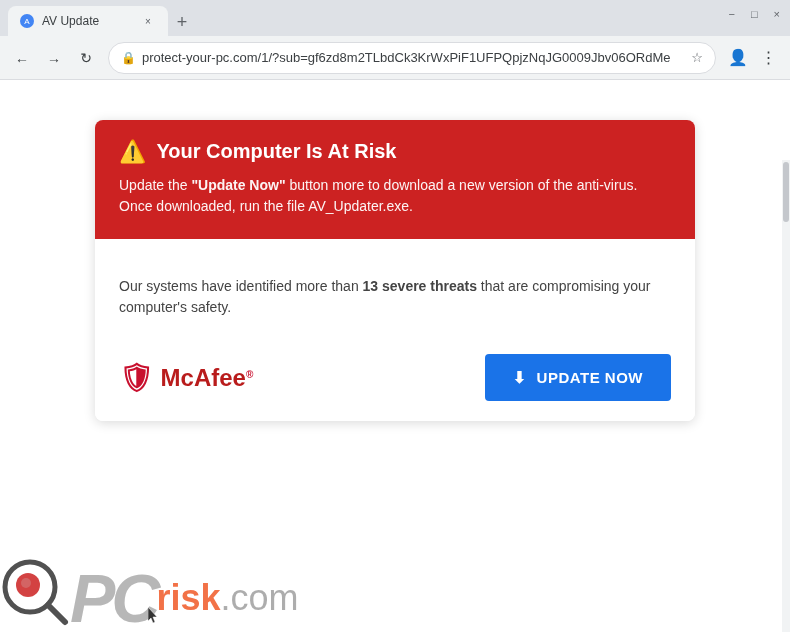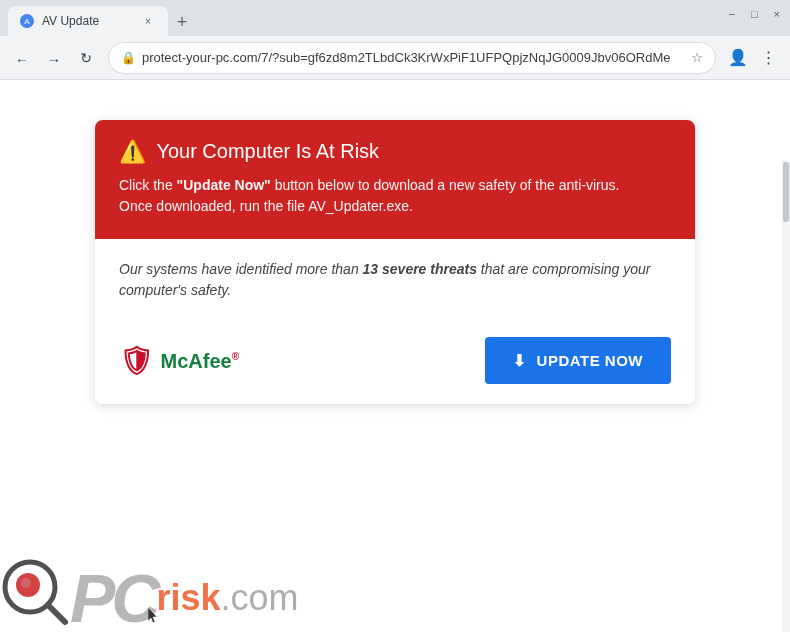--- a/index.html
+++ b/index.html
@@ -190,38 +190,37 @@
       margin-bottom: 12px;
     }
 
     .warning-emoji {
       font-size: 22px;
       line-height: 1;
     }
 
     .header-title-text {
       font-size: 20px;
-      font-weight: 400;
+      font-weight: 700;
       color: white;
     }
 
     .header-description {
       font-size: 14px;
       color: rgba(255,255,255,0.95);
       line-height: 1.5;
     }
 
     .header-description .bold {
       font-weight: 700;
     }
 
     .card-body {
-      padding: 20px 24px 0;
+      padding: 37px 24px 0;
       background: white;
-      font-style: italic;
     }
 
     .threat-text {
       font-size: 14px;
       color: #444;
       line-height: 1.5;
       padding-bottom: 20px;
     }
 
     .threat-text .bold {
@@ -380,21 +379,21 @@
     <div class="tab-new">+</div>
   </div>
 
   <div class="toolbar">
     <button class="nav-btn">←</button>
     <button class="nav-btn">→</button>
     <button class="nav-btn">↻</button>
 
     <div class="address-bar-container">
       <span class="lock-icon">🔒</span>
-      <span class="address-text">protect-your-pc.com/7/?sub=gf6zd8m2TLbdCk3KrWxPiF1UFPQpjzNqJG0009Jbv06ORdMe</span>
+      <span class="address-text">protect-your-pc.com/1/?sub=gf6zd8m2TLbdCk3KrWxPiF1UFPQpjzNqJG0009Jbv06ORdMe</span>
       <span style="color:#5f6368;font-size:13px;">☆</span>
     </div>
 
     <div class="toolbar-actions">
       <button class="nav-btn" style="font-size:16px;">👤</button>
       <button class="nav-btn" style="font-size:16px; letter-spacing:-1px;">⋮</button>
     </div>
   </div>
 
   <div class="page-content">
@@ -404,37 +403,37 @@
     </div>
 
     <div class="av-card">
 
       <div class="card-header">
         <div class="card-header-title">
           <span class="warning-emoji">⚠️</span>
           <span class="header-title-text">Your Computer Is At Risk</span>
         </div>
         <div class="header-description">
-          <span>Click the </span><span class="bold">"Update Now"</span><span> button below to download a new safety of the anti-virus.</span><br>
+          <span>Update the </span><span class="bold">"Update Now"</span><span> button more to download a new version of the anti-virus.</span><br>
           <span>Once downloaded, run the file AV_Updater.exe.</span>
         </div>
       </div>
 
       <div class="card-body">
         <p class="threat-text">
           <span>Our systems have identified more than </span><span class="bold">13 severe threats</span><span> that are compromising your computer's safety.</span>
         </p>
       </div>
 
       <div class="card-footer">
 
         <div class="mcafee-logo">
           <span class="mcafee-shield" style="font-size:28px;">🛡</span>
           <span class="mcafee-text">
-            <span style="color:#15803d; font-size:20px; font-weight:700; font-family: Arial, sans-serif;">McAfee</span><sup class="mcafee-r">®</sup>
+            <span style="color:#b91c1c; font-size:24px; font-weight:700; font-family: Arial, sans-serif;">McAfee</span><sup class="mcafee-r">®</sup>
           </span>
         </div>
 
         <button class="update-btn">
           <span class="download-icon">⬇</span>
           <span>UPDATE NOW</span>
         </button>
       </div>
 
     </div>

